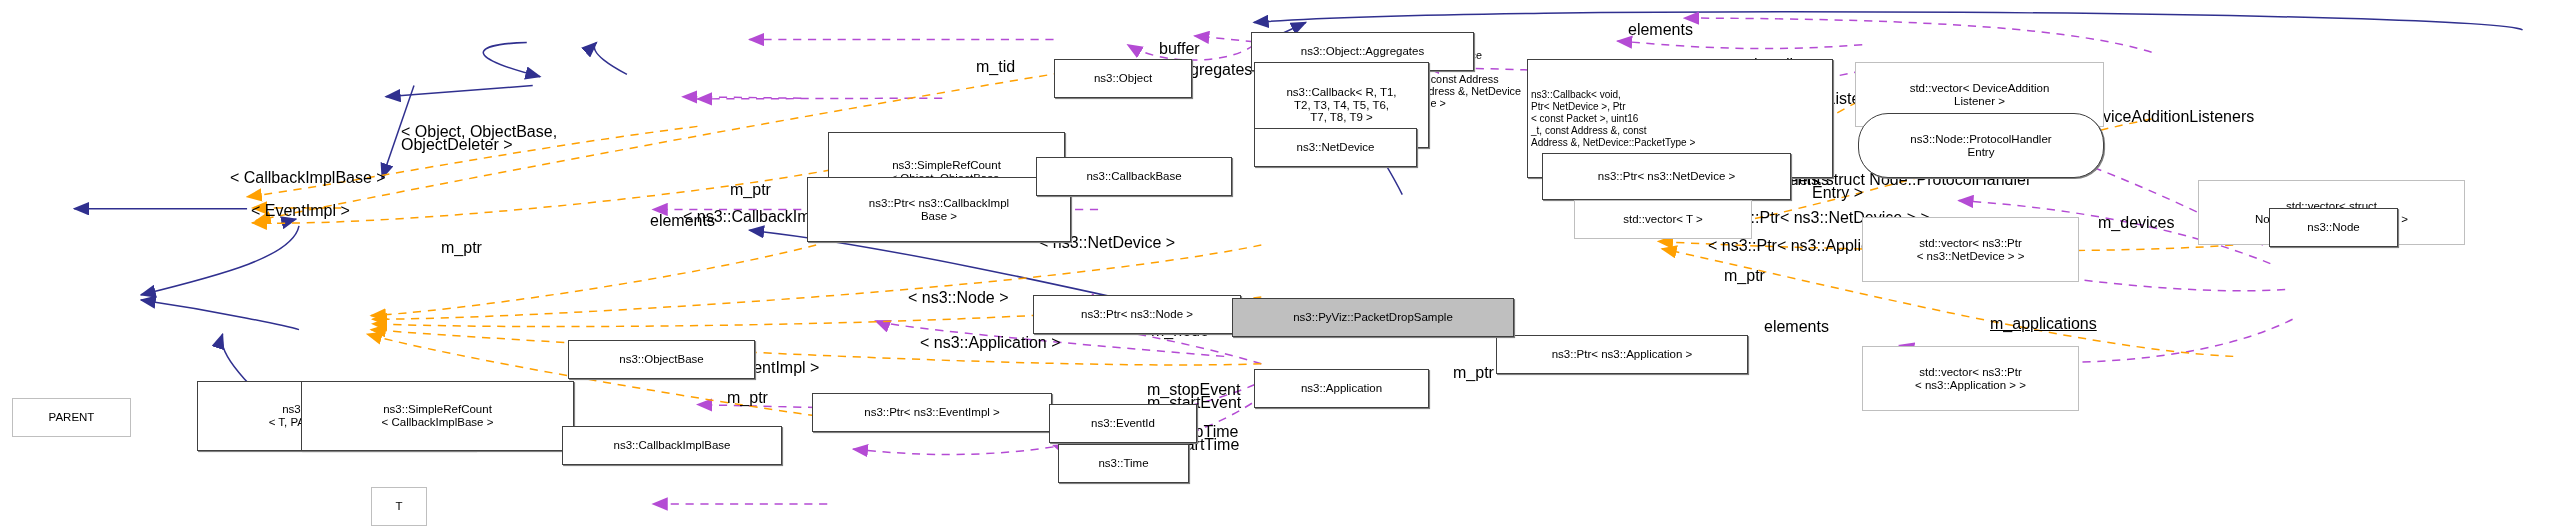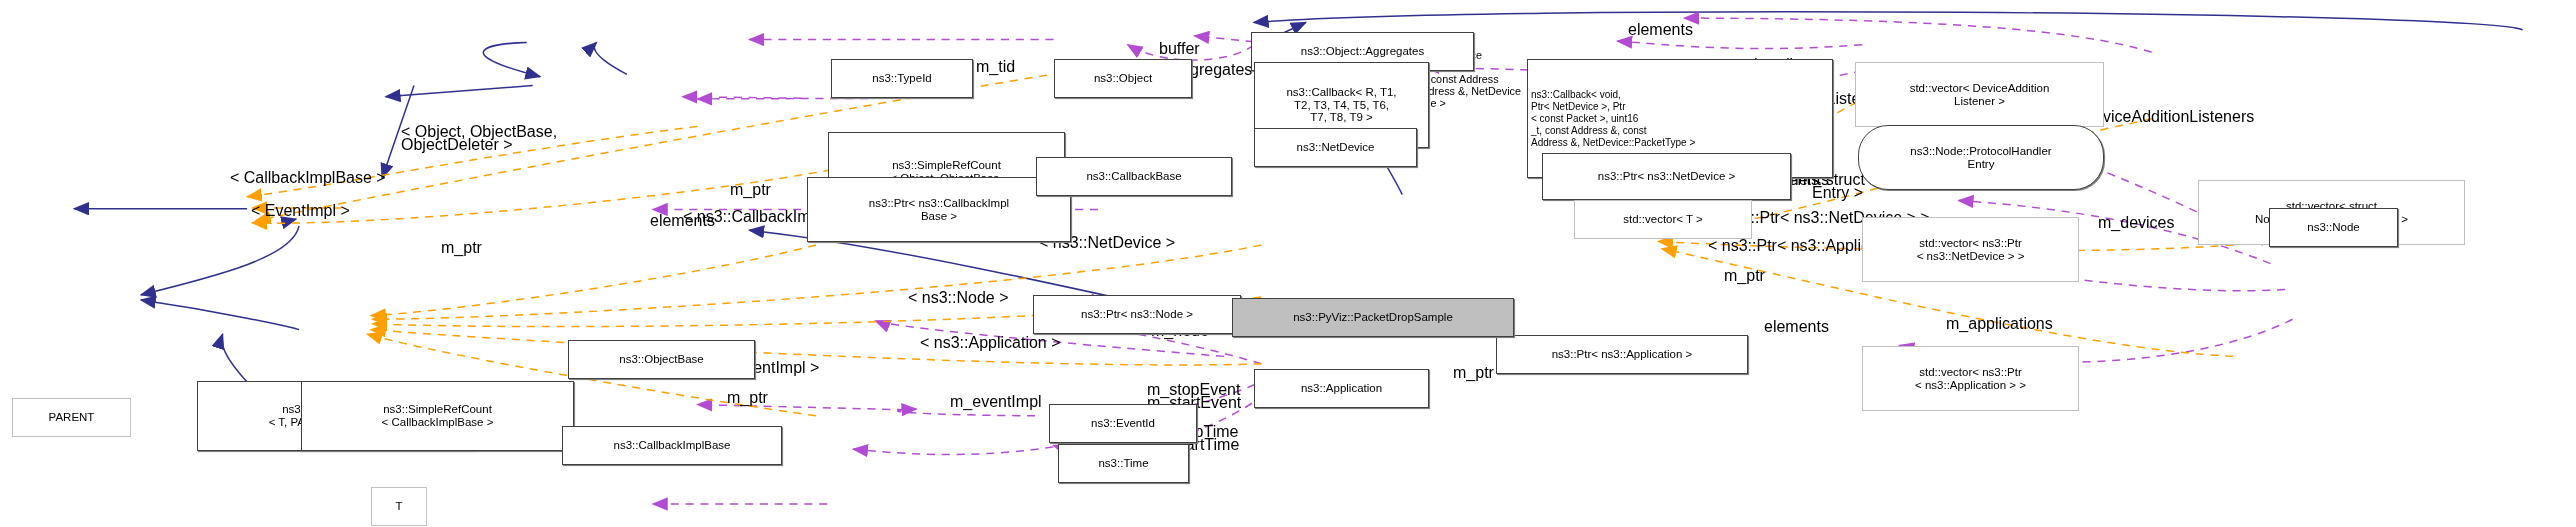--- a/index.html
+++ b/index.html
@@ -152,22 +152,22 @@
   <div class="node light" style="left: 371px; top: 487px; width: 56px; height: 39px;">T</div>
 
   <div class="node solid" style="left: 568px; top: 340px; width: 187px; height: 39px;">ns3::ObjectBase</div>
   <div class="node solid" style="left: 562px; top: 426px; width: 220px; height: 39px;">ns3::CallbackImplBase</div>
 
   <div class="node solid" style="left: 828px; top: 132px; width: 237px; height: 92px;">ns3::SimpleRefCount
 &lt; Object, ObjectBase,
 ObjectDeleter &gt;</div>
   <div class="node solid" style="left: 807px; top: 177px; width: 264px; height: 65px;">ns3::Ptr&lt; ns3::CallbackImpl
 Base &gt;</div>
-
-  <div class="node solid" style="left: 831px; top: 59px; width: 142px; height: 39px;">ns3::TypeId</div>
+  <div class="node solid" style="left: 812px; top: 393px; width: 240px; height: 39px;">ns3::Ptr&lt; ns3::EventImpl &gt;</div>
+
   <div class="node solid" style="left: 1054px; top: 59px; width: 138px; height: 39px;">ns3::Object</div>
   <div class="node solid" style="left: 1036px; top: 157px; width: 196px; height: 39px;">ns3::CallbackBase</div>
   <div class="node solid" style="left: 1049px; top: 404px; width: 148px; height: 39px;">ns3::EventId</div>
   <div class="node solid" style="left: 1058px; top: 444px; width: 131px; height: 39px;">ns3::Time</div>
   <div class="node solid" style="left: 1033px; top: 295px; width: 208px; height: 39px;">ns3::Ptr&lt; ns3::Node &gt;</div>
   <div class="node solid" style="left: 1496px; top: 335px; width: 252px; height: 39px;">ns3::Ptr&lt; ns3::Application &gt;</div>
   <div class="node solid" style="left: 1254px; top: 369px; width: 175px; height: 39px;">ns3::Application</div>
   <div class="node highlight" style="left: 1232px; top: 298px; width: 282px; height: 39px;">ns3::PyViz::PacketDropSample</div>
   <div class="node solid" style="left: 1251px; top: 32px; width: 223px; height: 39px;">ns3::Object::Aggregates</div>
   <div class="node solid" style="left: 1254px; top: 62px; width: 175px; height: 86px;">ns3::Callback&lt; R, T1,
@@ -176,21 +176,21 @@
   <div class="node solid" style="left: 1254px; top: 128px; width: 163px; height: 39px;">ns3::NetDevice</div>
   <div class="node solid" style="left: 1527px; top: 59px; width: 306px; height: 119px; font-size: 10px; line-height: 12px; justify-content: flex-start; text-align: left;">ns3::Callback&lt; void,
  Ptr&lt; NetDevice &gt;, Ptr
 &lt; const Packet &gt;, uint16
 _t, const Address &amp;, const
  Address &amp;, NetDevice::PacketType &gt;</div>
   <div class="node solid" style="left: 1542px; top: 153px; width: 249px; height: 47px;">ns3::Ptr&lt; ns3::NetDevice &gt;</div>
   <div class="node light" style="left: 1574px; top: 200px; width: 178px; height: 39px;">std::vector&lt; T &gt;</div>
   <div class="node light" style="left: 1855px; top: 62px; width: 249px; height: 65px;">std::vector&lt; DeviceAddition
 Listener &gt;</div>
-  <div class="node solid" style="left: 1858px; top: 125px; width: 246px; height: 65px; border-radius: 30px;">ns3::Node::ProtocolHandler
+  <div class="node solid" style="left: 1858px; top: 113px; width: 246px; height: 65px; border-radius: 30px;">ns3::Node::ProtocolHandler
 Entry</div>
   <div class="node light" style="left: 1862px; top: 217px; width: 217px; height: 65px;">std::vector&lt; ns3::Ptr
 &lt; ns3::NetDevice &gt; &gt;</div>
   <div class="node light" style="left: 1862px; top: 346px; width: 217px; height: 65px;">std::vector&lt; ns3::Ptr
 &lt; ns3::Application &gt; &gt;</div>
   <div class="node light" style="left: 2198px; top: 180px; width: 267px; height: 65px;">std::vector&lt; struct
 Node::ProtocolHandlerEntry &gt;</div>
   <div class="node solid" style="left: 2269px; top: 208px; width: 129px; height: 39px;">ns3::Node</div>
 
   <div class="edge-label" style="left: 230px; top: 172px; width: 178px;">&lt; CallbackImplBase &gt;</div>
@@ -233,16 +233,16 @@
   <div class="edge-label" style="left: 1754px; top: 174px; width: 92px;">elements</div>
   <div class="edge-label" style="left: 1711px; top: 212px; width: 267px;">&lt; ns3::Ptr&lt; ns3::NetDevice &gt; &gt;</div>
   <div class="edge-label" style="left: 1708px; top: 240px; width: 279px;">&lt; ns3::Ptr&lt; ns3::Application &gt; &gt;</div>
   <div class="edge-label" style="left: 1724px; top: 270px; width: 68px;">m_ptr</div>
   <div class="edge-label" style="left: 1764px; top: 321px; width: 92px;">elements</div>
   <div class="edge-label" style="left: 1812px; top: 174px; width: 270px;">&lt; struct Node::ProtocolHandler
 Entry &gt;</div>
   <div class="edge-label" style="left: 2063px; top: 111px; width: 237px;">m_deviceAdditionListeners</div>
   <div class="edge-label" style="left: 2205px; top: 193px; width: 113px;">m_handlers</div>
   <div class="edge-label" style="left: 2098px; top: 217px; width: 104px;">m_devices</div>
-  <div class="edge-label" style="left: 1946px; top: 318px; width: 145px;">m_applications</div>
+  <div class="edge-label" style="left: 1990px; top: 318px; width: 145px; text-decoration: underline;">m_applications</div>
 
 </div>
 
 
 </body></html>

